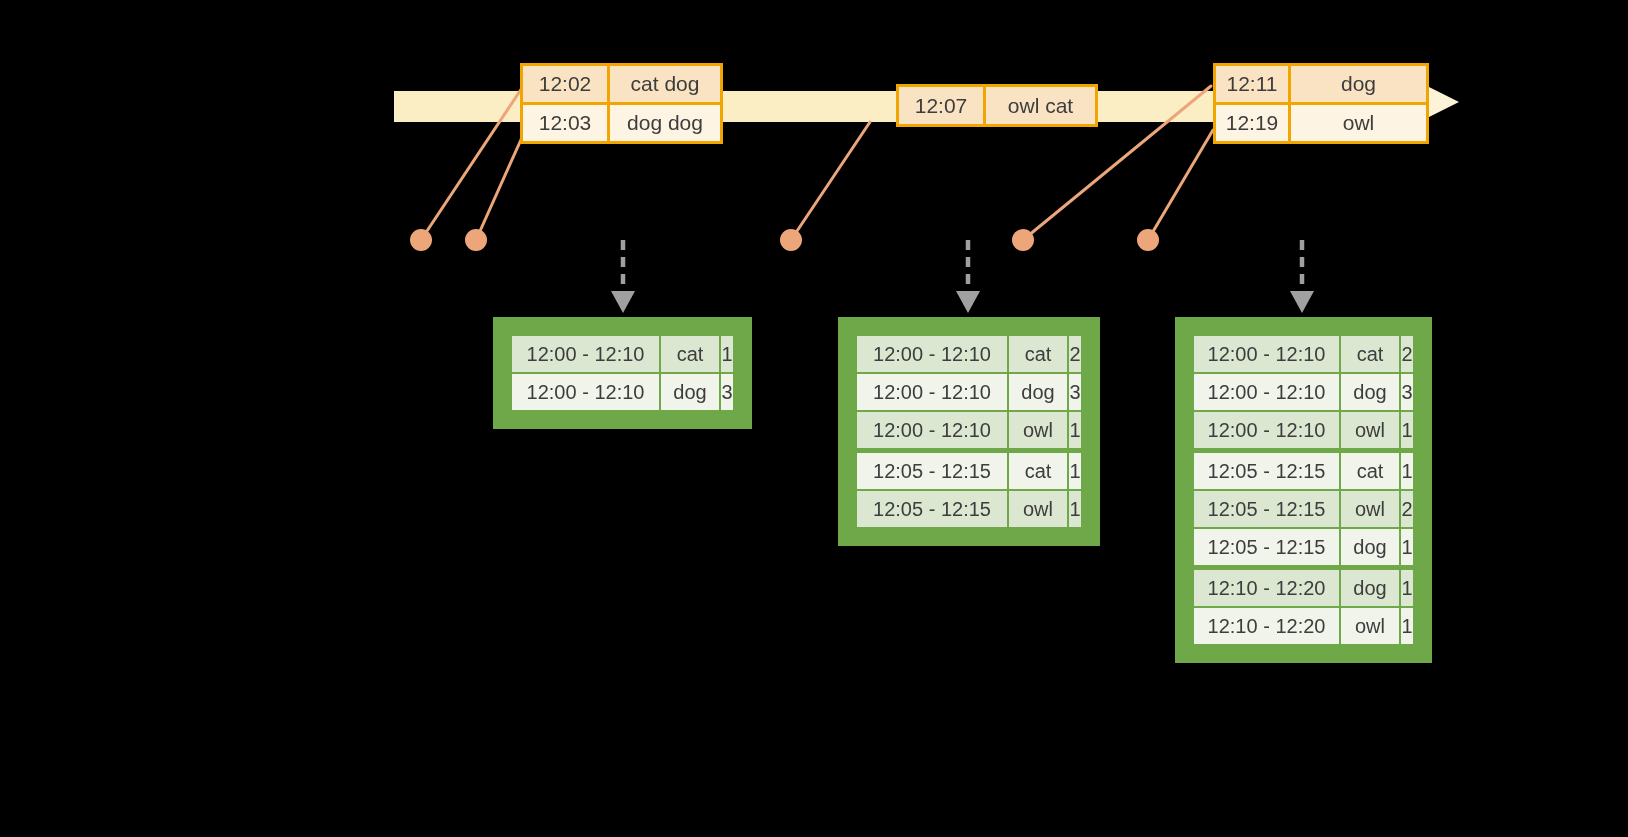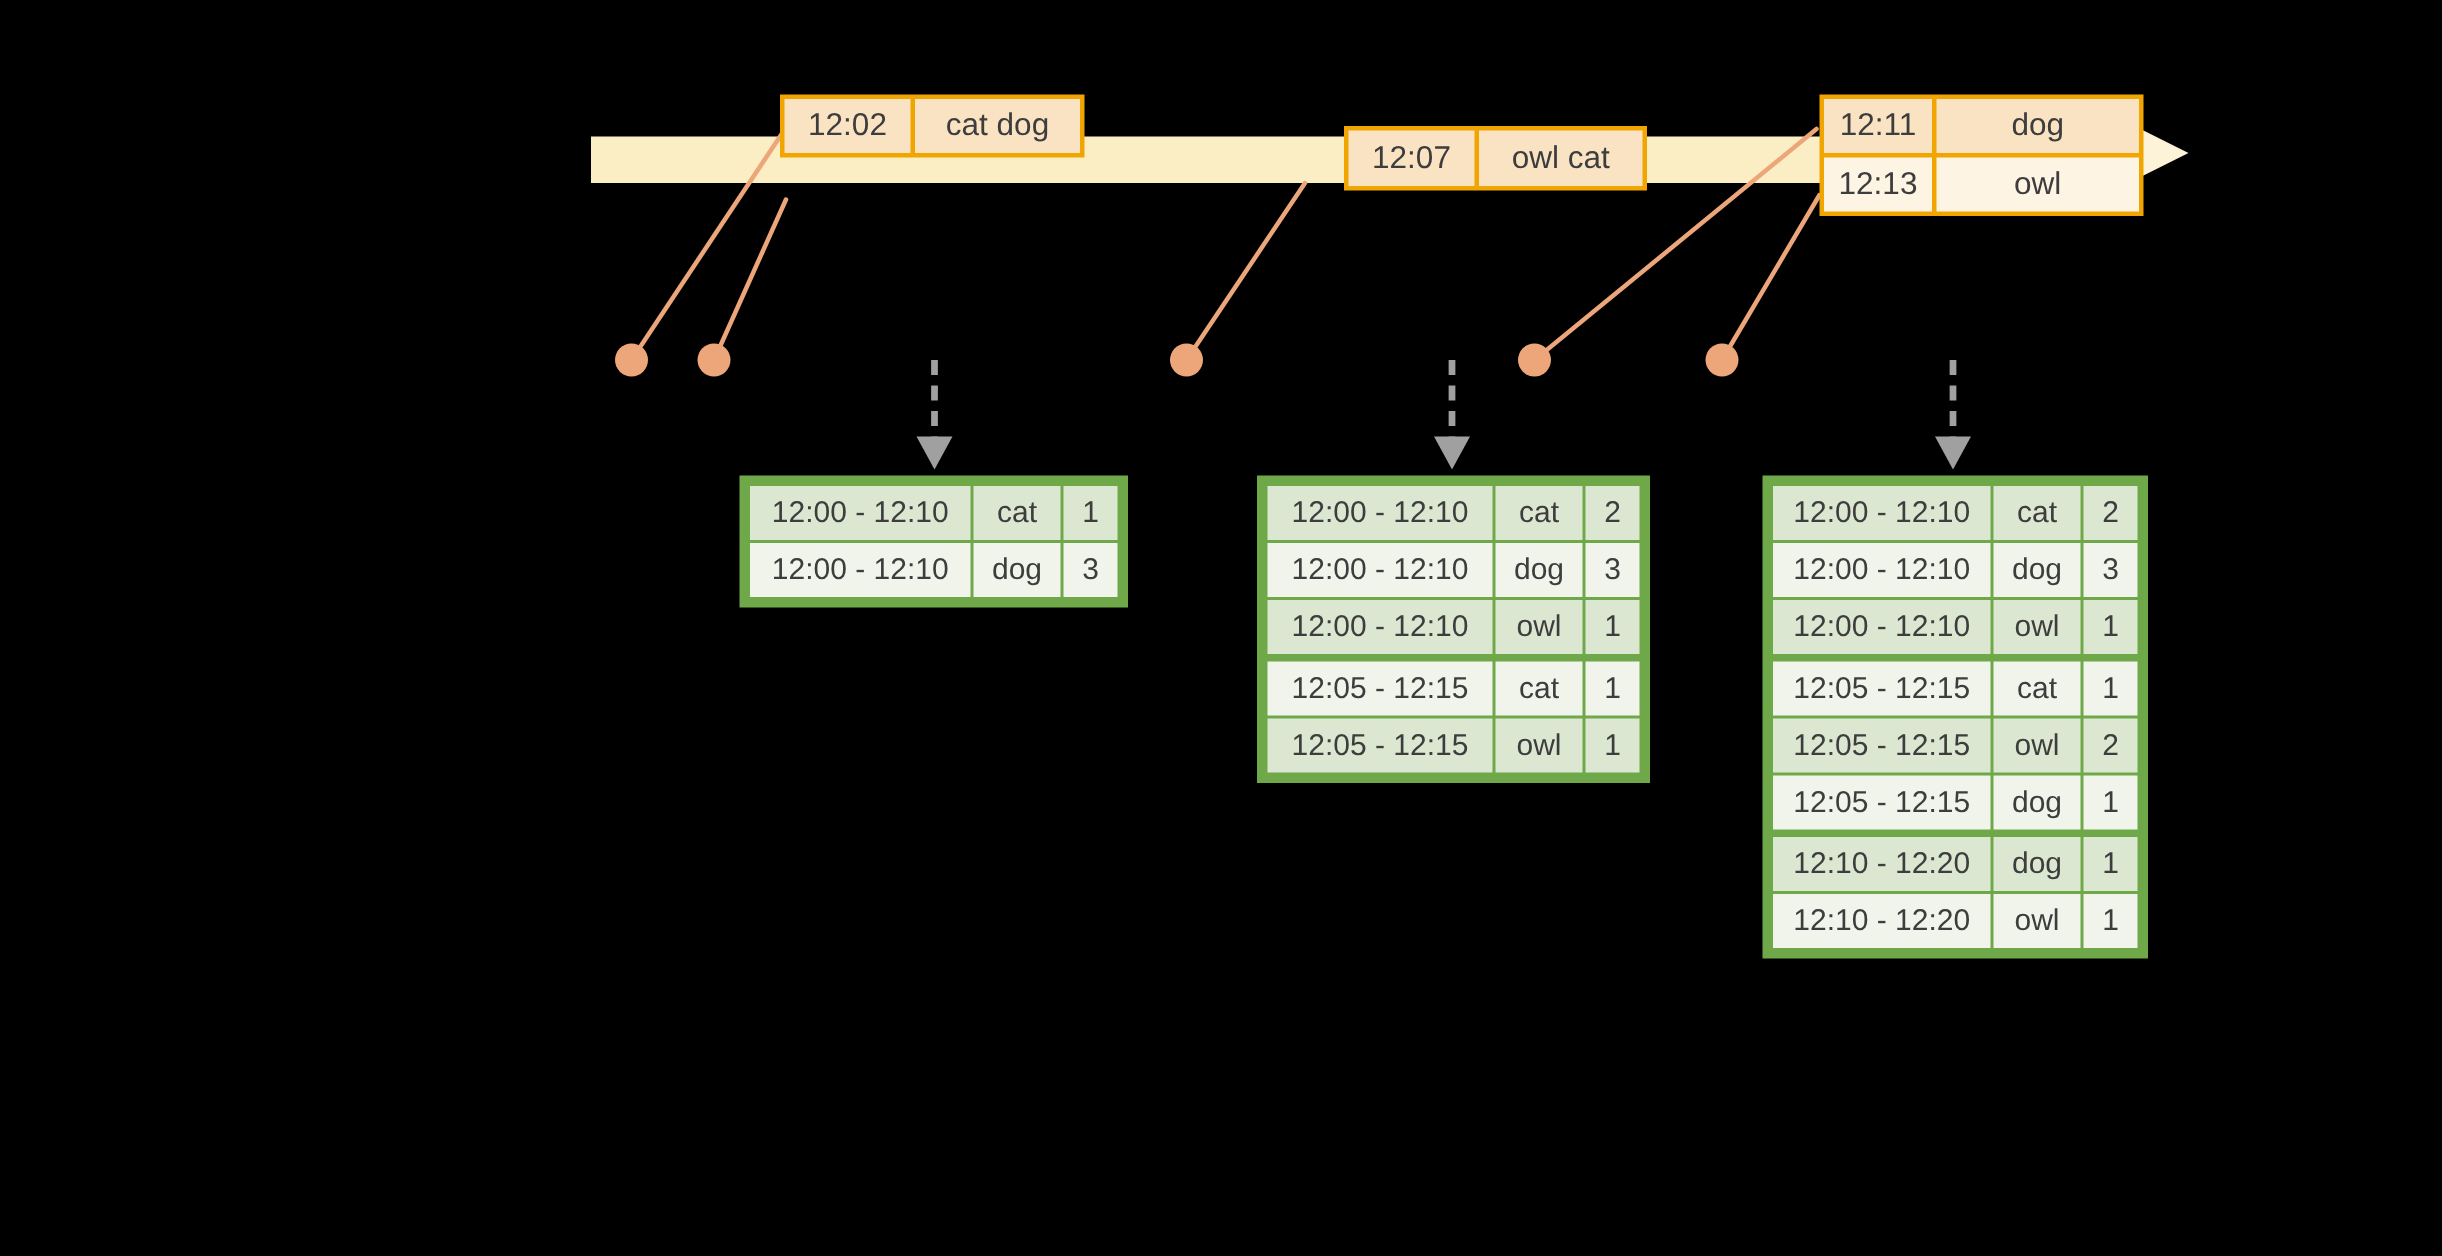--- a/index.html
+++ b/index.html
@@ -65,21 +65,21 @@
   #event-table-2 .event-row { grid-template-columns: 84px 1fr; height: 37px; }
   #event-table-3 { left: 1213px; top: 63px; width: 216px; }
   #event-table-3 .event-row { grid-template-columns: 72px 1fr; }
 
   
   .result-table {
     position: absolute;
     top: 317px;
     z-index: 3;
     background: var(--result-border, #6fa848);
-    padding: 7px;
+    padding: 19px;
     display: flex;
     flex-direction: column;
     gap: 2px;
     box-sizing: border-box;
   }
   .result-row { display: grid; gap: 2px; height: 36px; }
   .result-row.group-start { margin-top: 3px; }
   .result-row > div {
     display: flex; align-items: center; justify-content: center;
     font-size: 20px;
@@ -119,36 +119,40 @@
     <polygon class="trigger-head" points="956,291 980,291 968,313"></polygon>
     <line class="trigger-shaft" x1="1302" y1="240" x2="1302" y2="294"></line>
     <polygon class="trigger-head" points="1290,291 1314,291 1302,313"></polygon>
   </svg>
 
   <div class="event-table" id="event-table-1">
     <div class="event-row ev-dark">
       <div>12:02</div>
       <div>cat dog</div>
     </div>
+    <div class="event-row ev-light">
+      <div>12:03</div>
+      <div>dog dog</div>
+    </div>
   </div>
 
   <div class="event-table" id="event-table-2">
     <div class="event-row ev-dark">
       <div>12:07</div>
       <div>owl cat</div>
     </div>
   </div>
 
   <div class="event-table" id="event-table-3">
     <div class="event-row ev-dark">
       <div>12:11</div>
       <div>dog</div>
     </div>
     <div class="event-row ev-light">
-      <div>12:13</div>
+      <div>12:19</div>
       <div>owl</div>
     </div>
   </div>
 
   <div class="result-table" id="result-table-1">
     <div class="result-row rw-dark">
       <div>12:00 - 12:10</div>
       <div>cat</div>
       <div>1</div>
     </div>

